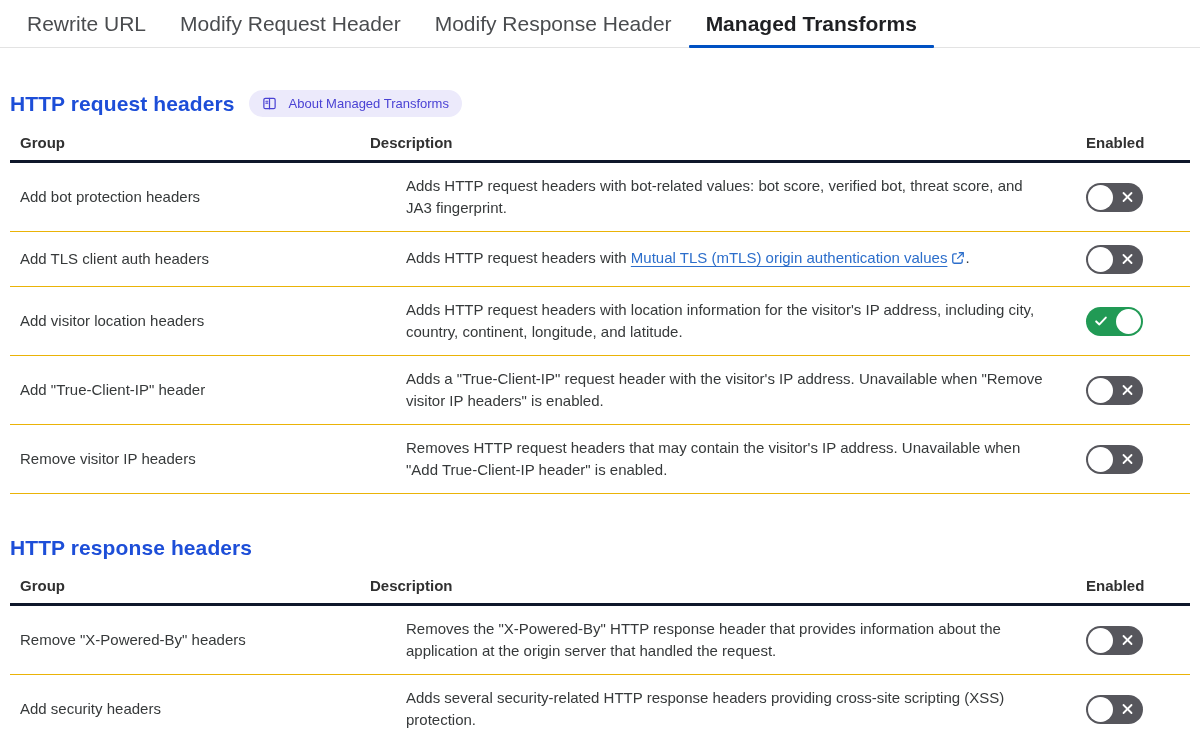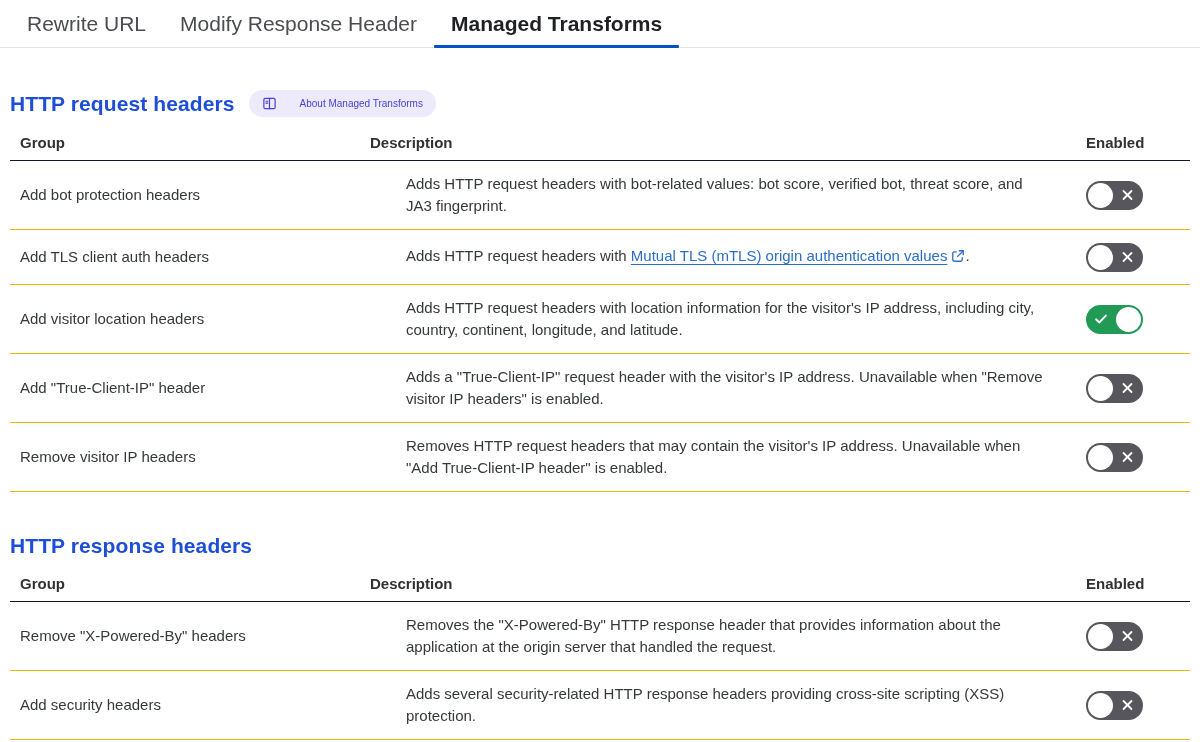--- a/index.html
+++ b/index.html
@@ -48,46 +48,46 @@
   }
   .section-title {
     font-size:21px;
     font-weight:700;
     color:#1d4ed8;
     letter-spacing:.1px;
   }
   .badge {
     display:inline-flex;
     align-items:center;
-    gap:23px;
+    gap:12px;
     height:27px;
     padding:0 13px;
     border-radius:14px;
     background:var(--badge-bg,#eceafb);
     color:var(--badge-text,#4a42d4);
-    font-size:10px;
+    font-size:13px;
     cursor:pointer;
     white-space:nowrap;
   }
   .badge svg { display:block; }
   
   .table { margin:0 10px; }
   .t-row {
     display:grid;
     grid-template-columns:360px 1fr 110px;
     align-items:center;
     border-bottom:1px solid #eab308;
   }
   .t-header .h-cell {
     font-size:15px;
     font-weight:700;
     color:#313131;
     padding:0 0 9px 0;
   }
-  .t-header { border-bottom:1px solid #0f172a; }
+  .t-header { border-bottom:3px solid #0f172a; }
   .h-cell.c1 { padding-left:10px; }
   .h-cell.c3 { padding-left:6px; }
   .t-body .t-row { min-height:55px; }
   .cell { font-size:15px; line-height:22px; }
   .cell.c1 { padding-left:10px; color:#36393a; }
   .cell.c2 { padding:12px 30px 12px 0; color:#36393a;margin-left:36px; }
   .cell.c3 { padding-left:6px; }
   .desc-link {
     color:var(--link-blue,#2c6ecb);
     text-decoration:underline;
@@ -129,20 +129,21 @@
   .toggle .tick  { left:8px;  display:none; }
   .toggle .cross { right:9px; display:none; }
   .toggle.on  .tick  { display:flex; }
   .toggle.off .cross { display:flex; }
 </style>
 </head>
 <body>
 
 <nav class="tabbar">
     <div class="tab">Rewrite URL</div>
+    <div class="tab">Modify Request Header</div>
     <div class="tab">Modify Response Header</div>
     <div class="tab active">Managed Transforms</div>
   </nav>
 <main class="main">
   <section class="section">
     <div class="section-head">
       <h2 class="section-title">HTTP request headers</h2>
       <span class="badge">
         <span style="display:flex;">
           <svg width="15" height="15" viewBox="0 0 16 16" fill="none" stroke="currentColor" stroke-width="1.3" stroke-linecap="round">

